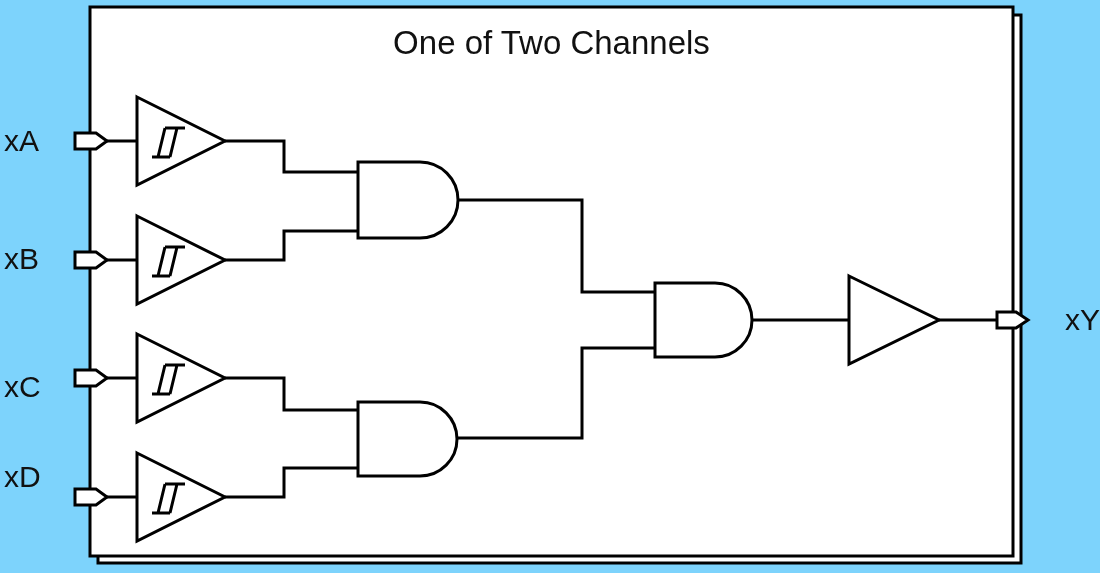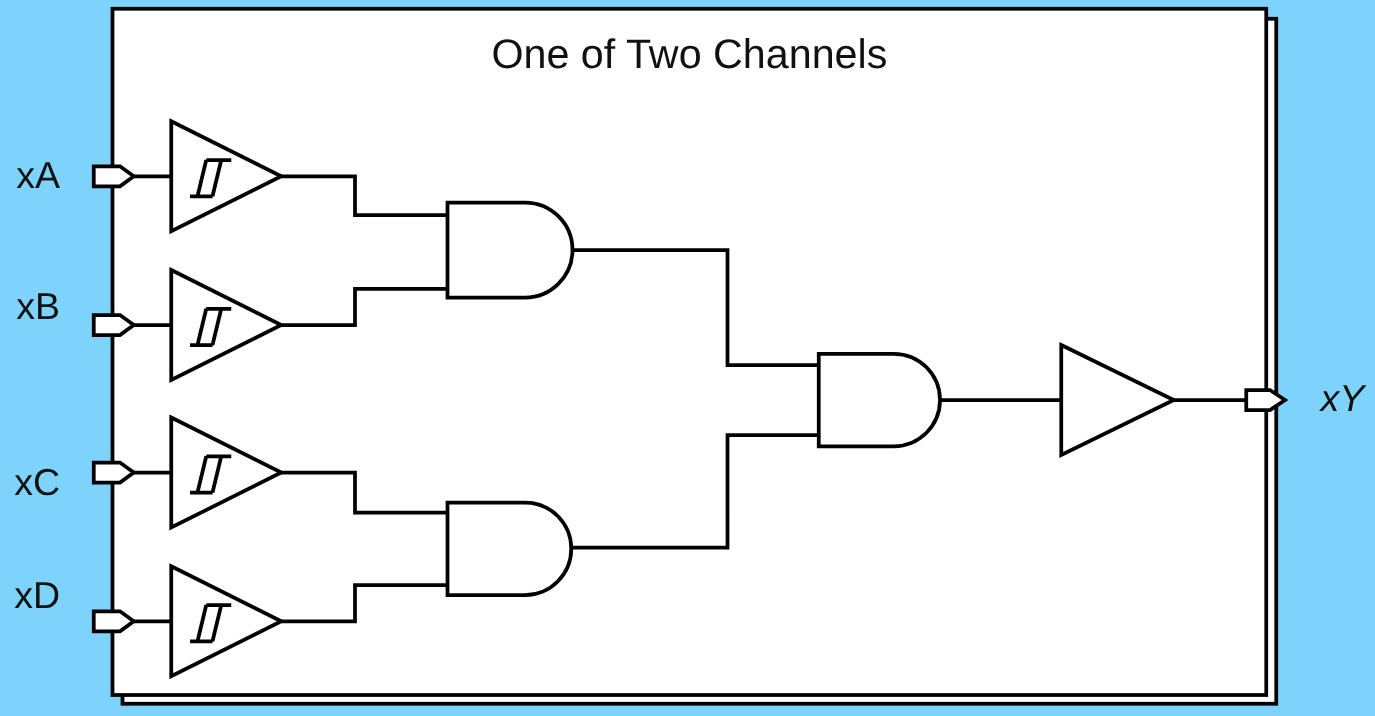--- a/index.html
+++ b/index.html
@@ -23,36 +23,35 @@
   .lbl {
     position: absolute;
     color: #111111;
     font-size: 30px;
     line-height: 34px;
     white-space: nowrap;
   }
   .port-label {
     left: 4px;
     width: 44px;
-    text-align: right;
+    text-align: left;
   }
   .title {
     left: 90px;
     top: 24px;
     width: 923px;
     text-align: center;
     font-size: 33px;
     line-height: 38px;
   }
   .out-label {
     left: 1048px;
     top: 303px;
     width: 52px;
-    text-align: center;
-    font-style: italic;
+    text-align: right;
   }
 </style>
 </head>
 <body>
 
 <div class="canvas">
 
   <svg width="1100" height="573" viewBox="0 0 1100 573">
 
     <rect x="98" y="15" width="923" height="548" fill="#ffffff" stroke="#000000" stroke-width="3"></rect>
@@ -102,18 +101,18 @@
       <polygon points="75,133 96,133 107,141 96,149 75,149"></polygon>
       <polygon points="75,252 96,252 107,260 96,268 75,268"></polygon>
       <polygon points="75,370 96,370 107,378 96,386 75,386"></polygon>
       <polygon points="75,489 96,489 107,497 96,505 75,505"></polygon>
       <polygon points="997,312 1016,312 1028,320 1016,328 997,328"></polygon>
     </g>
   </svg>
 
   <div class="lbl title">One of Two Channels</div>
   <div class="lbl port-label" style="top:124px">xA</div>
-  <div class="lbl port-label" style="top:229px">xB</div>
+  <div class="lbl port-label" style="top:242px">xB</div>
   <div class="lbl port-label" style="top:370px">xC</div>
   <div class="lbl port-label" style="top:460px">xD</div>
   <div class="lbl out-label">xY</div>
 
 </div>
 
 </body></html>

